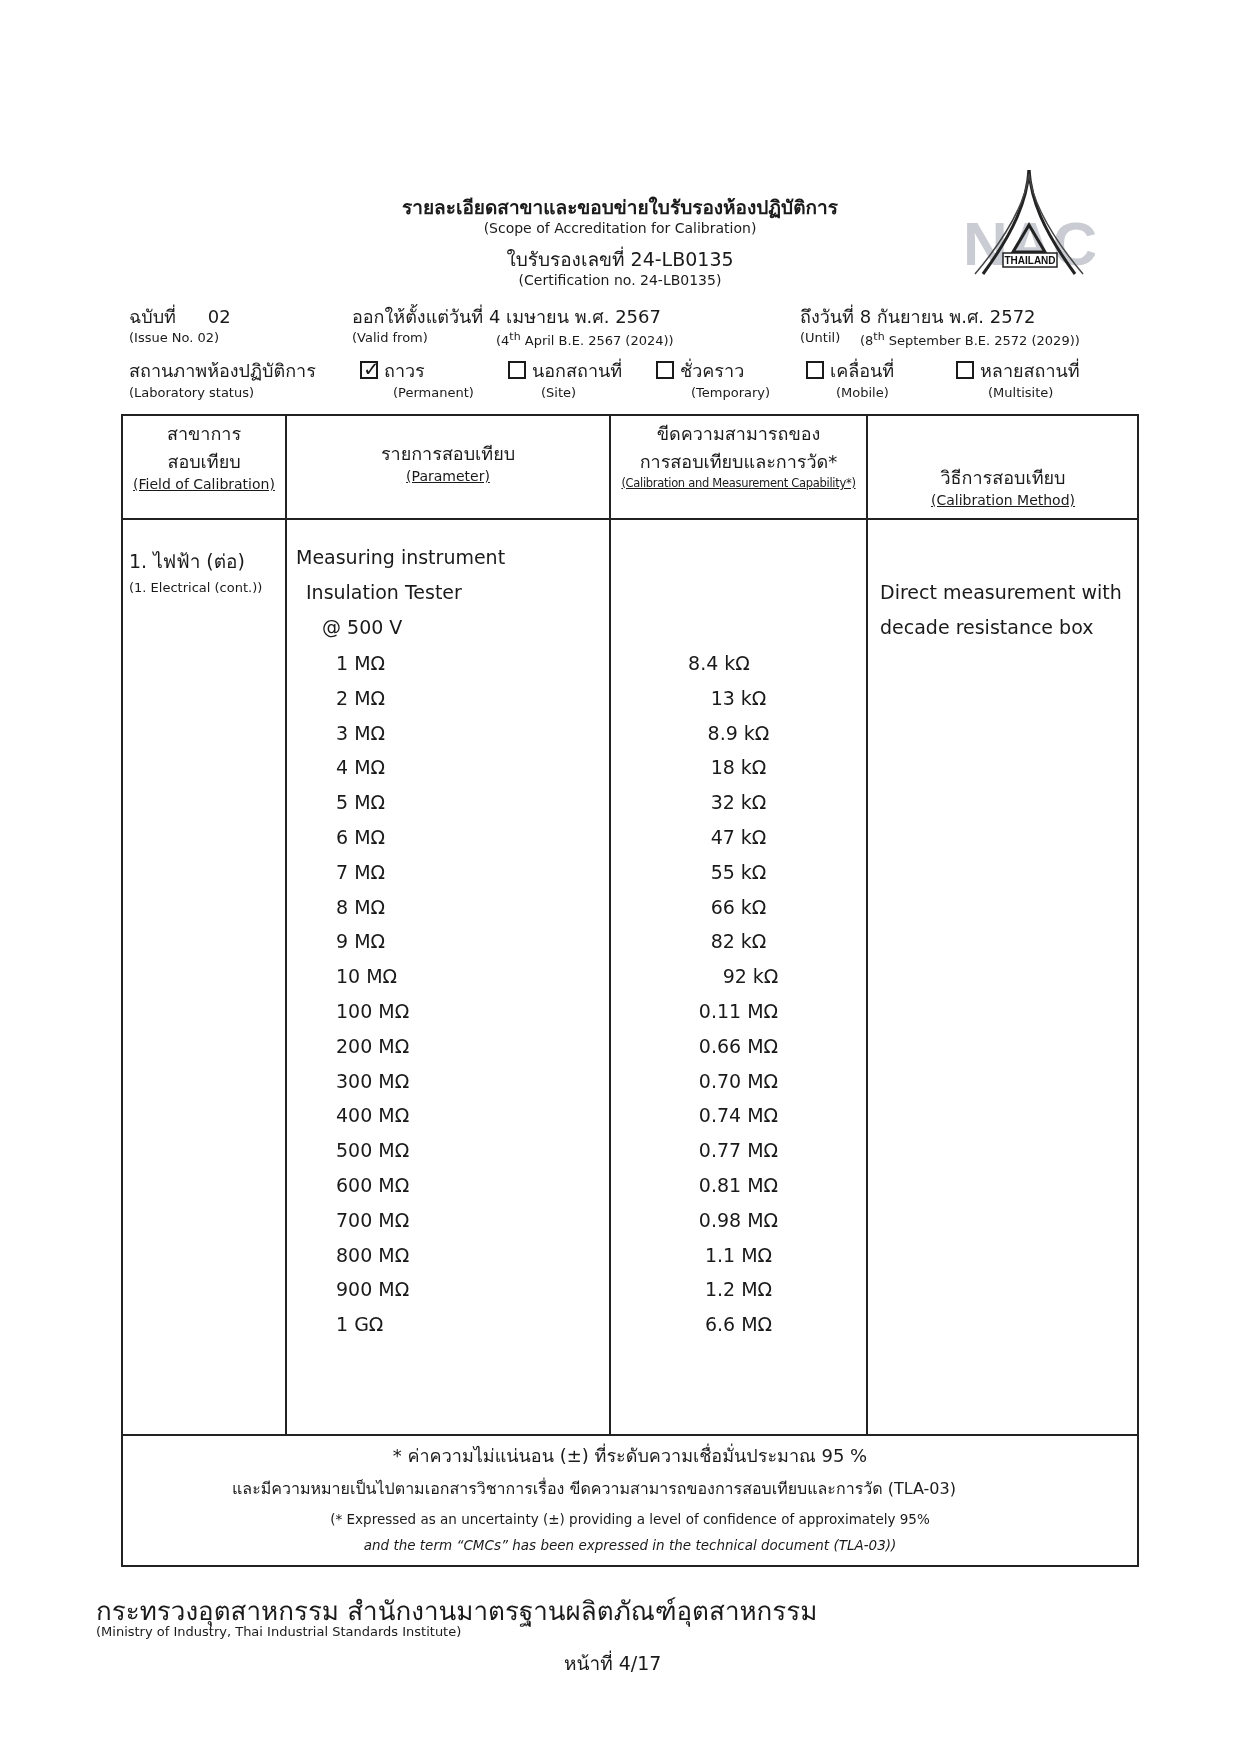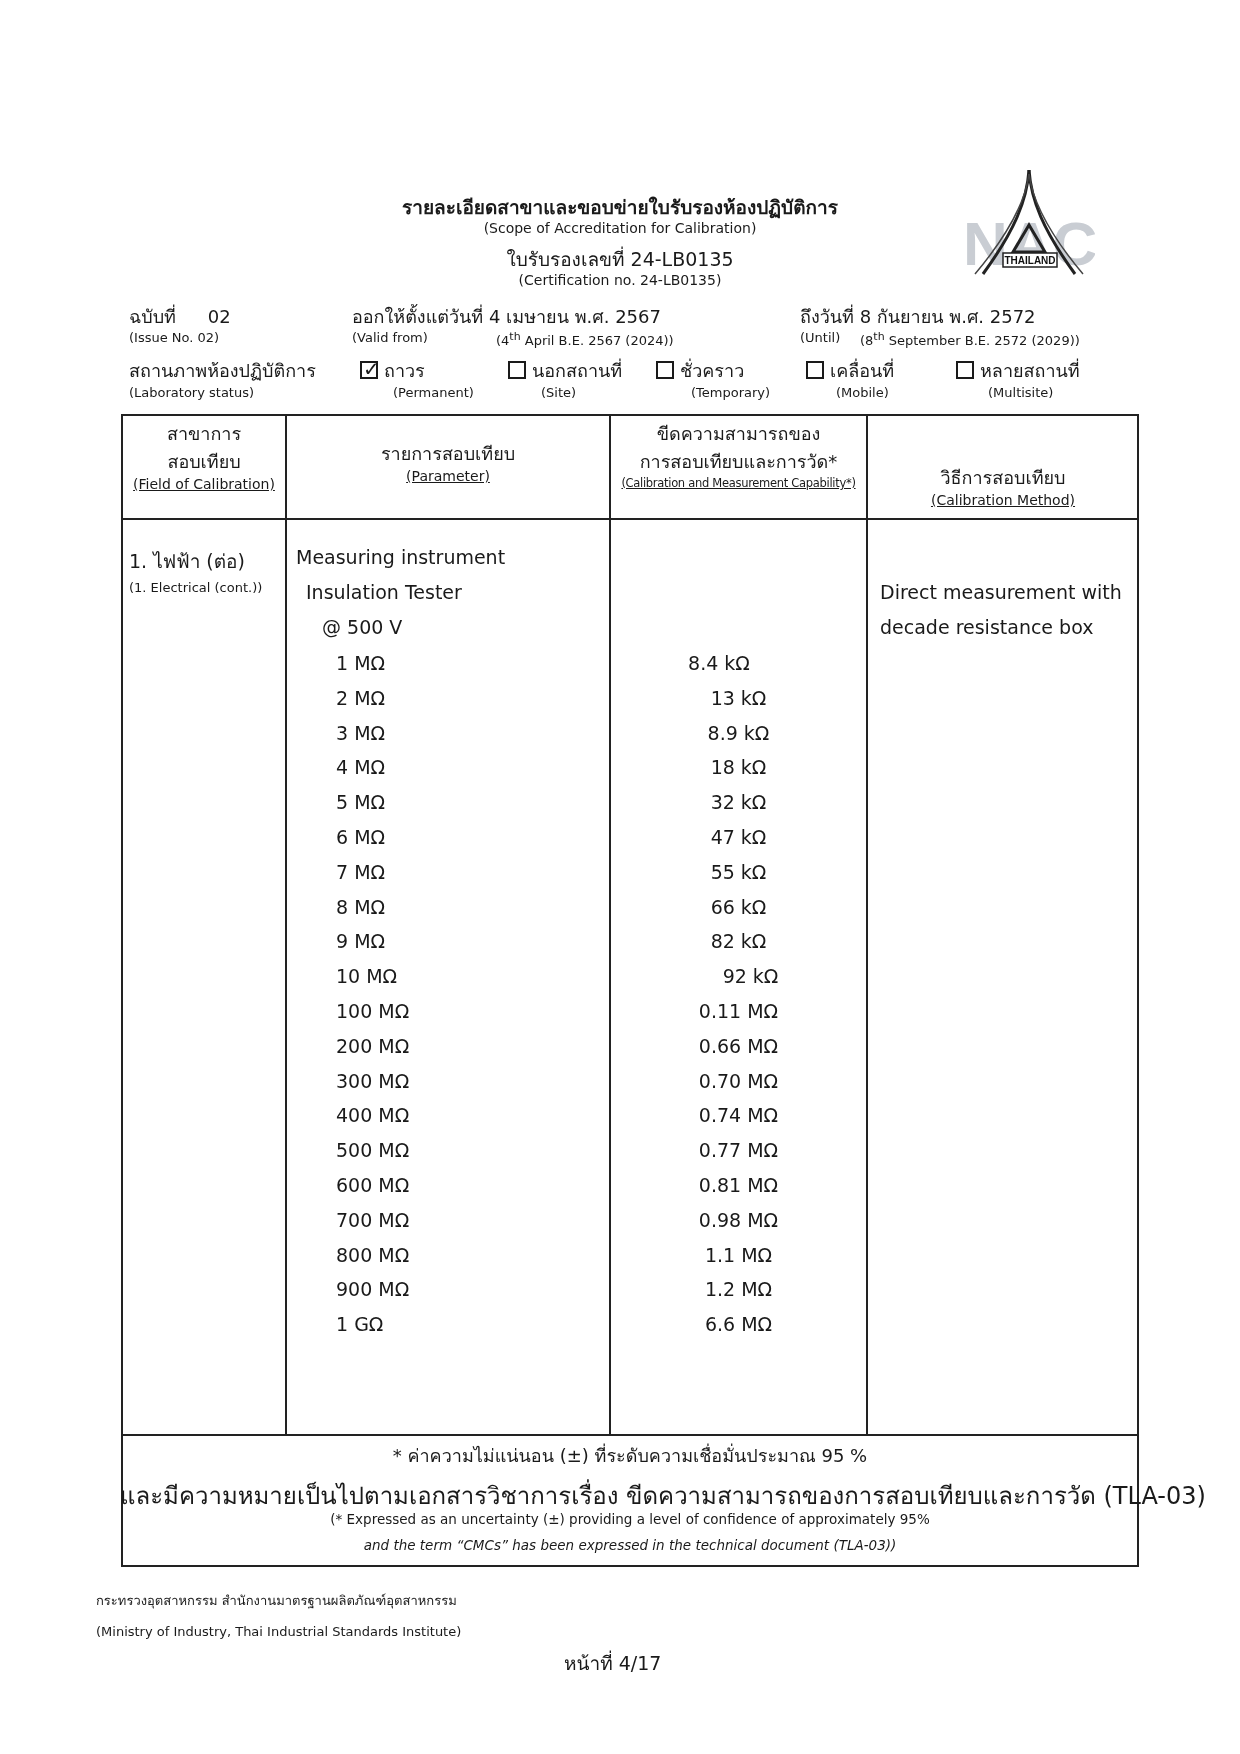--- a/index.html
+++ b/index.html
@@ -164,19 +164,19 @@
     <div class="abs cell-text c" style="left: 611px; width: 255px; top: 1209px;">0.98 MΩ</div>
     <div class="abs cell-text" style="left: 336px; top: 1244px;">800 MΩ</div>
     <div class="abs cell-text c" style="left: 611px; width: 255px; top: 1244px;">1.1 MΩ</div>
     <div class="abs cell-text" style="left: 336px; top: 1278px;">900 MΩ</div>
     <div class="abs cell-text c" style="left: 611px; width: 255px; top: 1278px;">1.2 MΩ</div>
     <div class="abs cell-text" style="left: 336px; top: 1313px;">1 GΩ</div>
     <div class="abs cell-text c" style="left: 611px; width: 255px; top: 1313px;">6.6 MΩ</div>
   </div>
 
 <div class="abs c" style="left:123px;width:1014px;top:1441px;font-size:18px;">* ค่าความไม่แน่นอน (±) ที่ระดับความเชื่อมั่นประมาณ 95 %</div>
-<div class="abs c" style="left:120px;width:922px;top:1476px;font-size:24px;">และมีความหมายเป็นไปตามเอกสารวิชาการเรื่อง ขีดความสามารถของการสอบเทียบและการวัด (TLA-03)</div>
+<div class="abs c" style="left:133px;width:922px;top:1476px;font-size:16px;">และมีความหมายเป็นไปตามเอกสารวิชาการเรื่อง ขีดความสามารถของการสอบเทียบและการวัด (TLA-03)</div>
 <div class="abs c" style="left:123px;width:1014px;top:1511px;font-size:13.5px;">(* Expressed as an uncertainty (±) providing a level of confidence of approximately 95%</div>
 <div class="abs c" style="left:123px;width:1014px;top:1537px;font-size:13.5px;font-style:italic;">and the term “CMCs” has been expressed in the technical document (TLA-03))</div>
 
-<div class="abs" style="left:96px;top:1590px;font-size:13px;">กระทรวงอุตสาหกรรม  สำนักงานมาตรฐานผลิตภัณฑ์อุตสาหกรรม</div>
+<div class="abs" style="left:96px;top:1590px;font-size:26px;">กระทรวงอุตสาหกรรม  สำนักงานมาตรฐานผลิตภัณฑ์อุตสาหกรรม</div>
 <div class="abs t-small" style="left:96px;top:1624px;">(Ministry of Industry, Thai Industrial Standards Institute)</div>
 <div class="abs" style="left:564px;top:1648px;font-size:19px;">หน้าที่ 4/17</div>
 
 </body></html>

